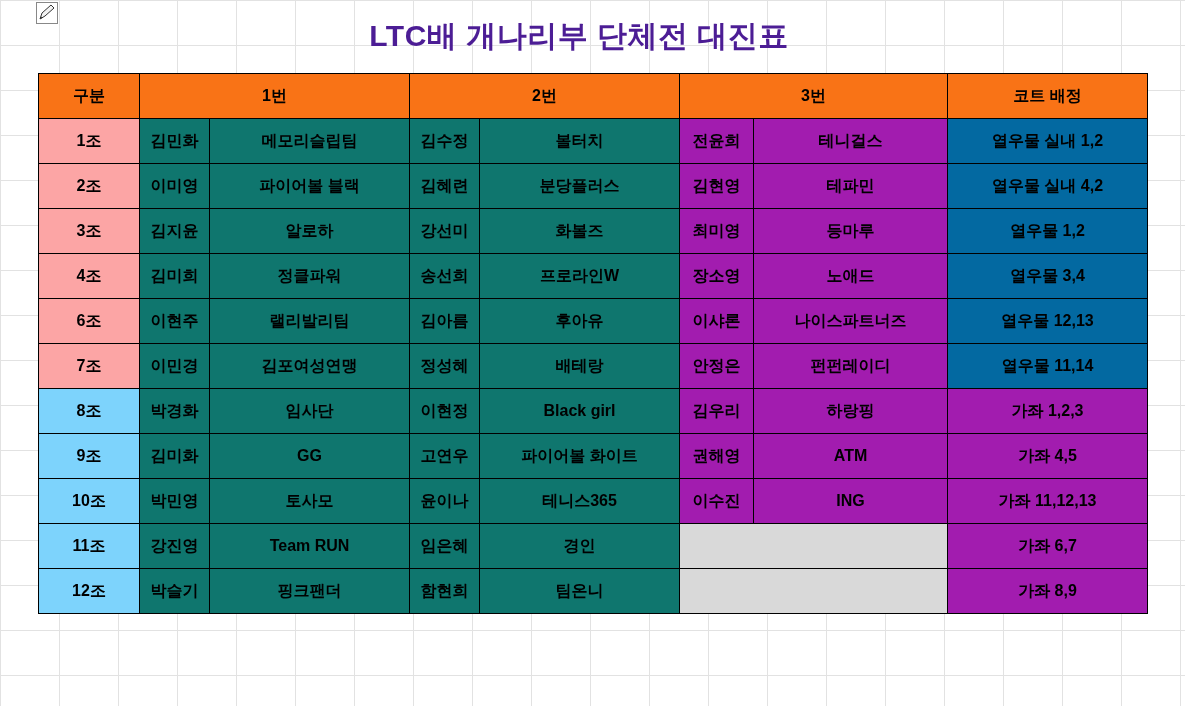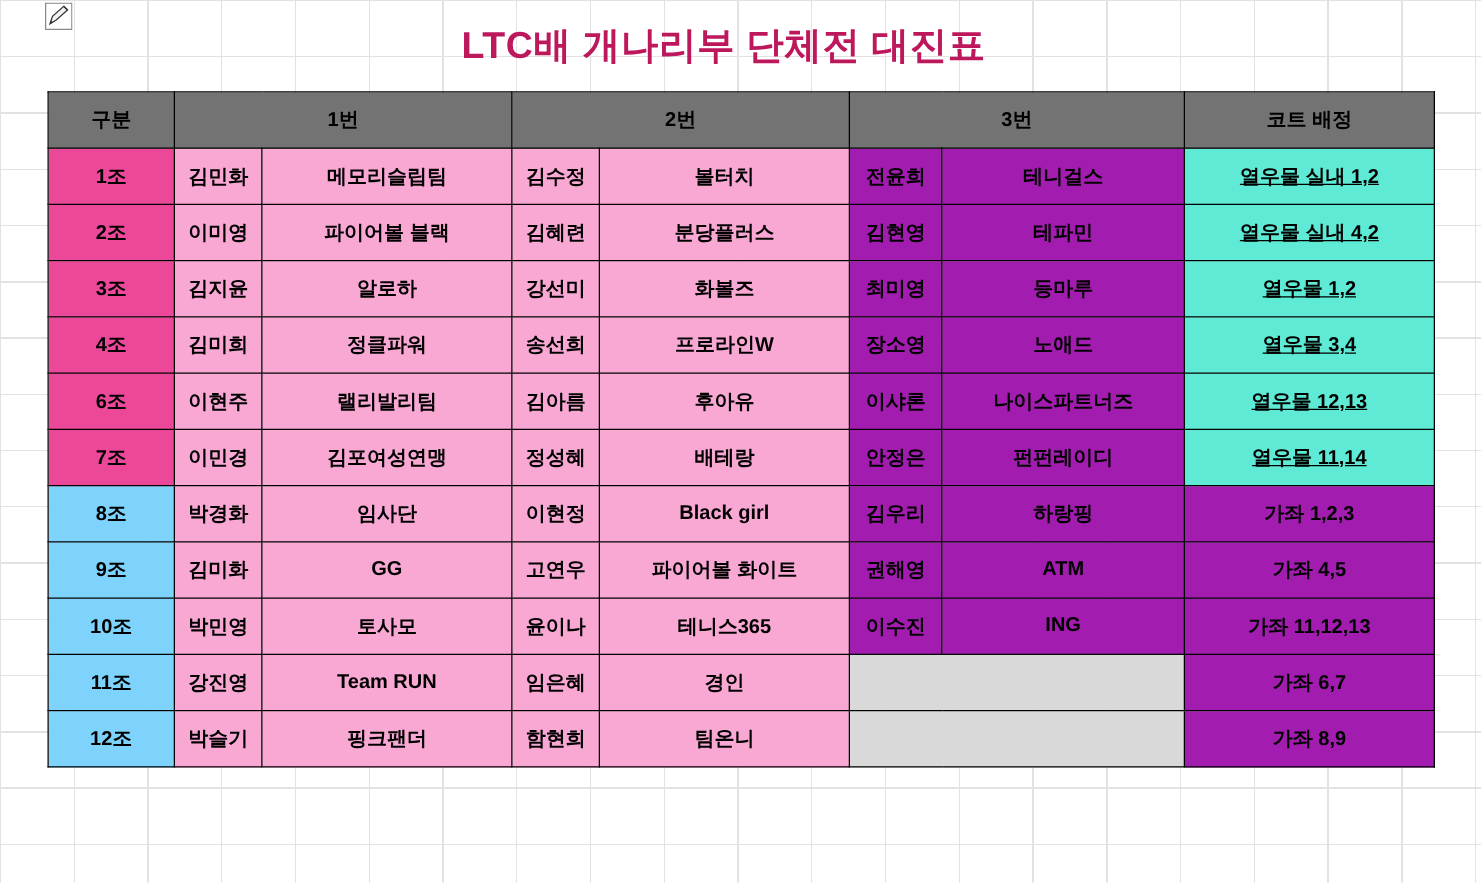--- a/index.html
+++ b/index.html
@@ -34,21 +34,21 @@
   }
 
   .title {
     position: absolute;
     left: 0;
     top: 16px;
     width: 1158px;
     text-align: center;
     font-size: 30px;
     font-weight: 700;
-    color: #be185d;
+    color: #4c1d95;
     letter-spacing: 0.5px;
   }
 
   .table-wrap {
     position: absolute;
     left: 38px;
     top: 73px;
     width: 1110px;
   }
 
@@ -67,35 +67,35 @@
     font-weight: 700;
     color: #000000;
     height: 45px;
     padding: 0 2px;
     box-sizing: border-box;
   }
 
   thead th {
     height: 44px;
     font-size: 20px;
-    background: #737373;
+    background: #f97316;
   }
 
   
   col.c-group   { width: 101px; }
   col.c-name    { width: 70px;  }
   col.c-team    { width: 200px; }
   col.c-name3   { width: 74px;  }
   col.c-team3   { width: 194px; }
   col.c-court   { width: 200px; }
 
-  td.group-cell { background: #ec4899; font-size: 17px; }
-  td.yellow     { background: #f9a8d4; }
+  td.group-cell { background: #fca5a5; font-size: 17px; }
+  td.yellow     { background: #0f766e; }
   td.plain      { background: #a21caf; }
-  td.court-white{ background: #5eead4; text-decoration: underline; }
+  td.court-white{ background: #0369a1; }
   td.court-blue { background: #a21caf; }
   td.group-blue { background: #7dd3fc; margin-top: 20px; }
   td.empty-gray { background: #d9d9d9; }
 
   td.name-cell  { font-size: 16px; }
   td.team-cell  { font-size: 16px; }
   td.court-cell { font-size: 16px; }
 </style>
 </head>
 <body>

